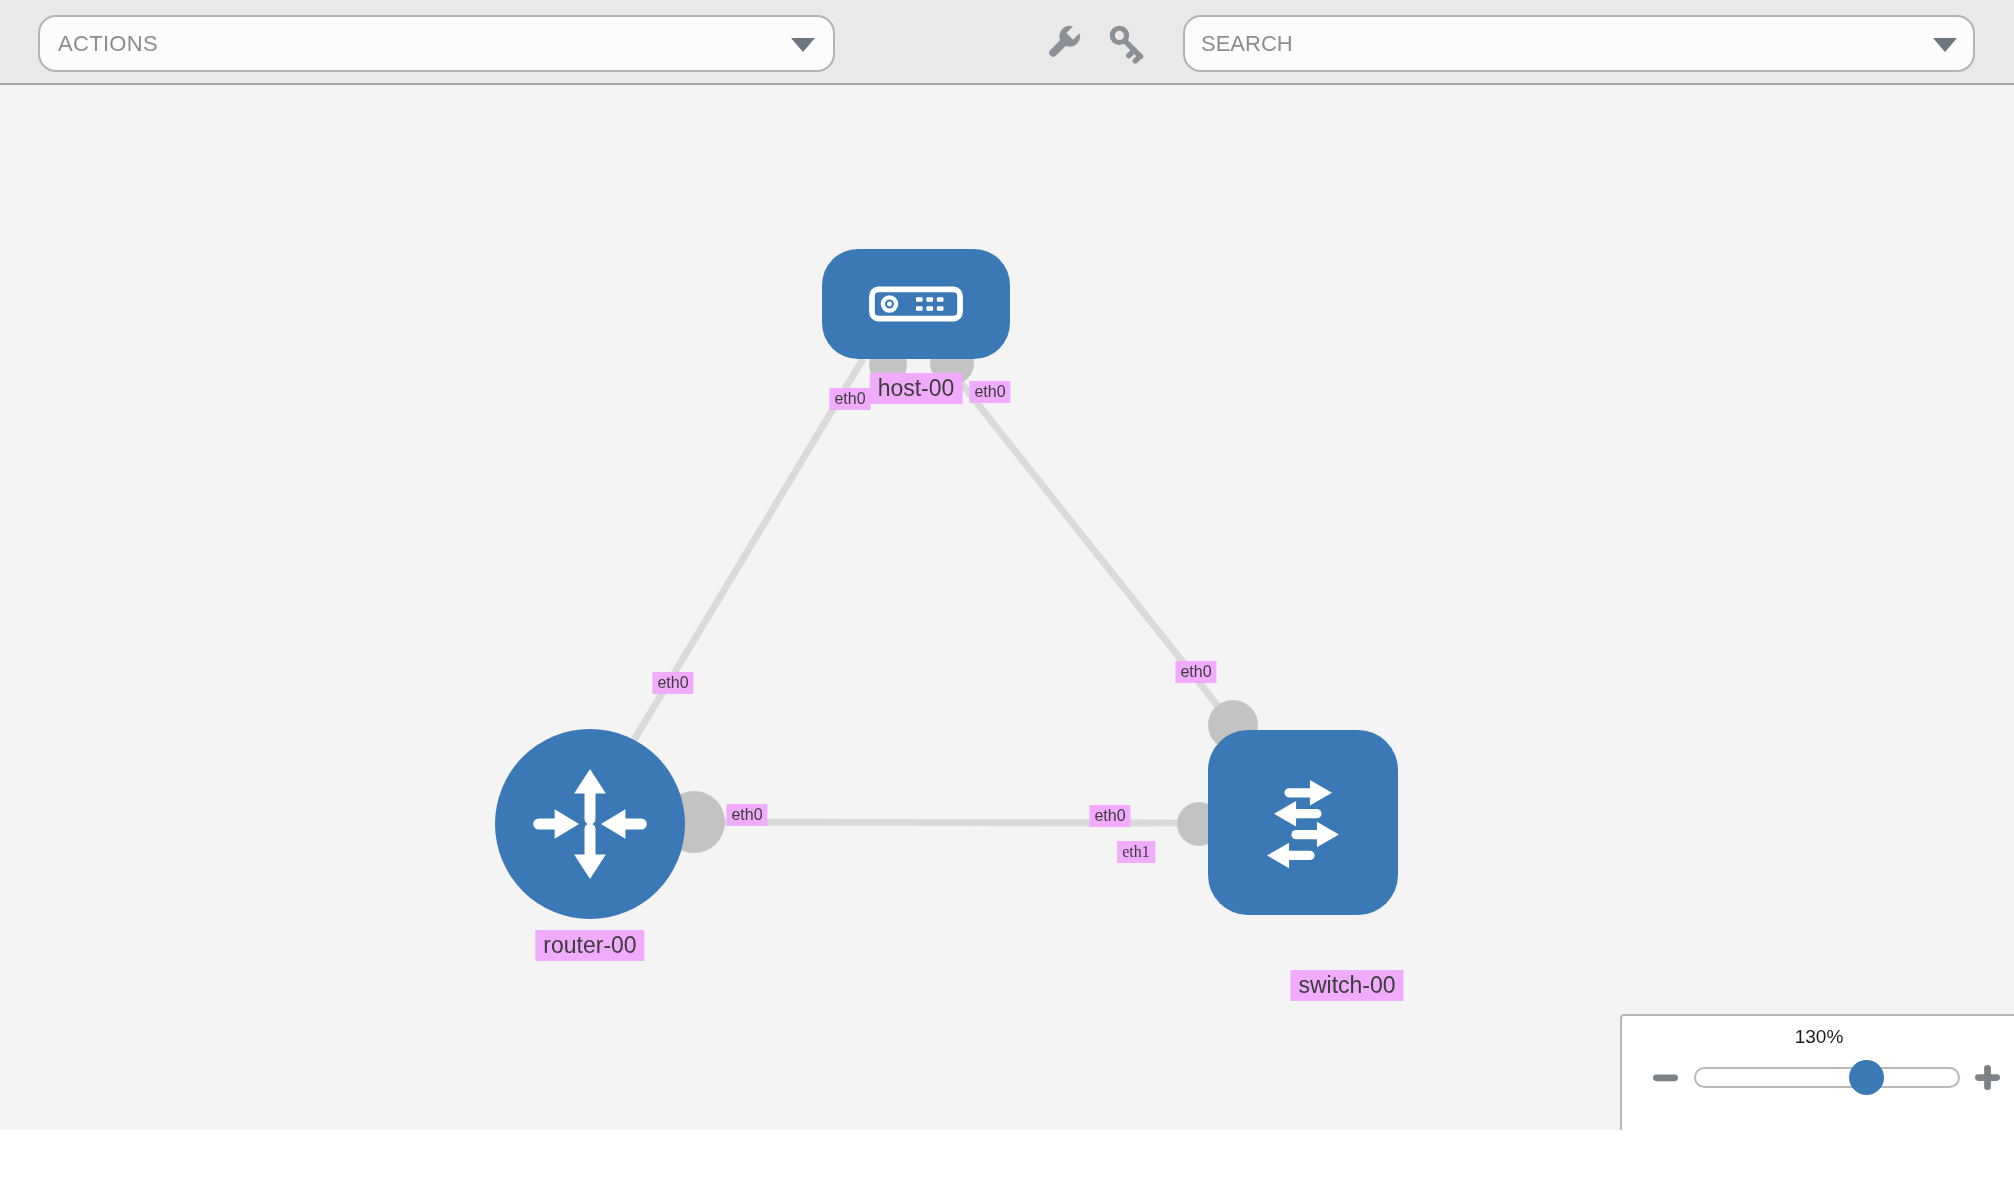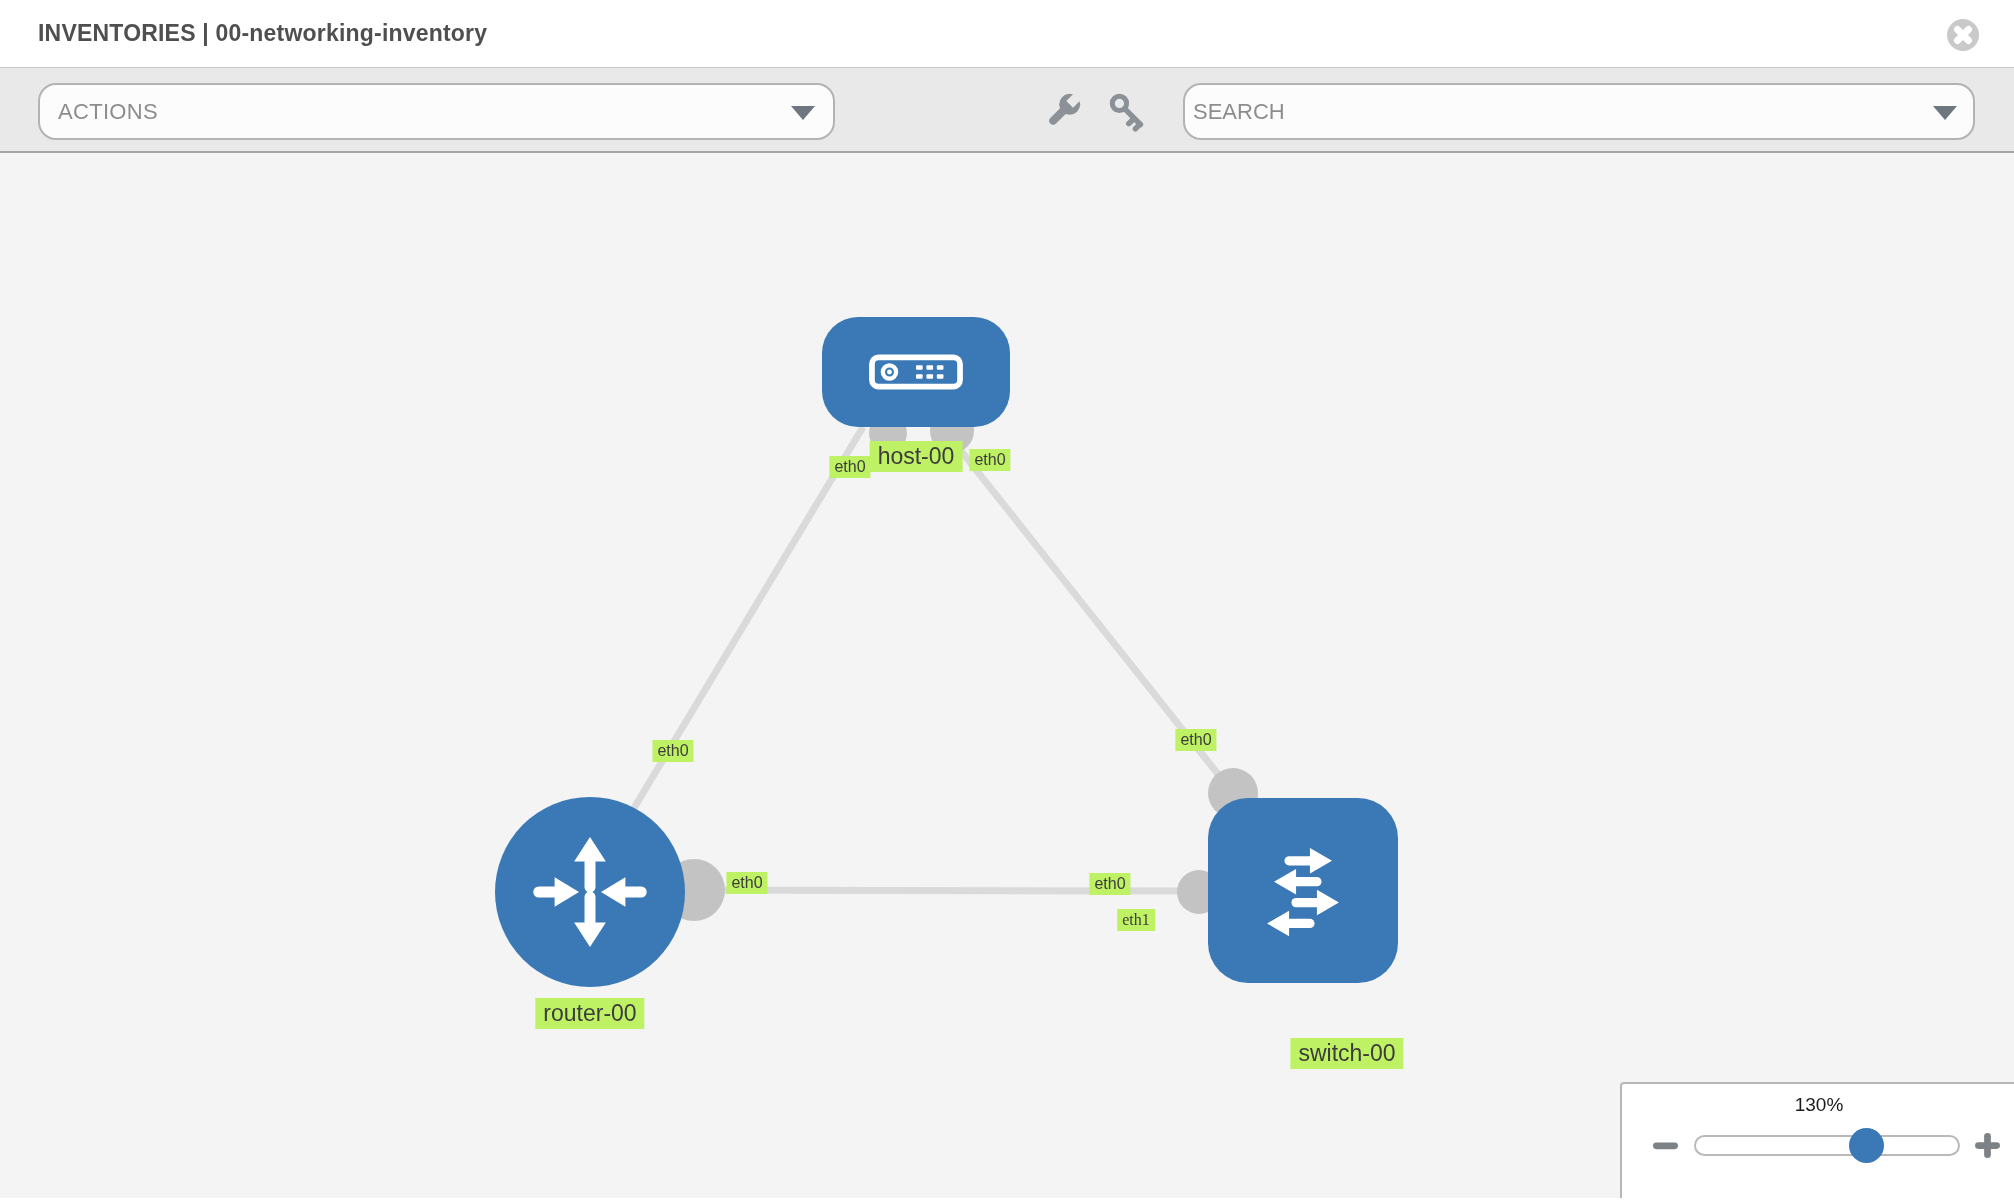--- a/index.html
+++ b/index.html
@@ -32,21 +32,21 @@
   }
   .actions-select { left: 38px; width: 797px; }
   .search-select  { left: 1183px; width: 792px; }
   .fake-select .sel-text {
     position: absolute; left: 18px; top: 0; height: 53px; line-height: 53px;
     font-size: 22px; color: #8d8d8d; letter-spacing: 0.3px;
   }
   .search-select input {
     position: absolute; left: 0; top: 0; width: 100%; height: 100%;
     border: none; outline: none; background: transparent;
-    padding-left: 8px; font-size: 22px; color: #555;
+    padding-left: 16px; font-size: 22px; color: #555;
     font-family: "Liberation Sans", sans-serif;
   }
   .search-select input::placeholder { color: #8d8d8d; opacity: 1; }
   .caret {
     position: absolute; top: 21px; width: 0; height: 0;
     border-left: 12px solid transparent; border-right: 12px solid transparent;
     border-top: 14px solid #6e7680;
   }
   .actions-select .caret { right: 18px; }
   .search-select .caret { right: 16px; }
@@ -61,21 +61,21 @@
   }
   .links-layer { position: absolute; left: 0; top: 0; z-index: 1; }
   .node { position: absolute; z-index: 2; background: #3a79b6; cursor: pointer;
           display: flex; align-items: center; justify-content: center; }
   .node-host   { left: 822px; top: 164px; width: 188px; height: 110px; border-radius: 36px; }
   .node-router { left: 495px; top: 644px; width: 190px; height: 190px; border-radius: 50%; }
   .node-switch { left: 1208px; top: 645px; width: 190px; height: 185px; border-radius: 40px; }
 
   .chip {
     position: absolute; z-index: 3; transform: translateX(-50%);
-    background: #bef264; color: #3c3c3c; white-space: nowrap;
+    background: #f0abfc; color: #3c3c3c; white-space: nowrap;
   }
   .node-label { font-size: 23px; padding: 2px 8px; }
   .iface { font-size: 16px; padding: 2px 5px; }
 
   
   .zoom-panel {
     position: absolute; z-index: 4; left: 1620px; top: 929px;
     width: 400px; height: 130px;
     background: #ffffff; border: 2px solid #b7b7b7; border-radius: 4px;
   }
@@ -93,32 +93,20 @@
   .zoom-handle {
     position: absolute; left: 153px; top: -9px; width: 35px; height: 35px;
     border-radius: 50%; background: #3a79b6; cursor: grab;
   }
 </style>
 </head>
 <body>
 
 <div id="app">
 
-  <div class="header">
-    <div class="page-title">INVENTORIES | 00-networking-inventory</div>
-    <div class="close-btn">
-      <svg width="32" height="32" viewBox="0 0 32 32">
-        <circle cx="16" cy="16" r="16" fill="#c9c9c9"></circle>
-        <g stroke="#ffffff" stroke-width="7" stroke-linecap="round">
-          <line x1="10.5" y1="10.5" x2="21.5" y2="21.5"></line>
-          <line x1="21.5" y1="10.5" x2="10.5" y2="21.5"></line>
-        </g>
-      </svg>
-    </div>
-  </div>
 
   <div class="toolbar">
 
     <div class="fake-select actions-select">
       <span class="sel-text">ACTIONS</span>
       <span class="caret"></span>
     </div>
 
     <div class="tool-icon wrench-pos">
       <svg width="42" height="42" viewBox="0 0 40 40">

